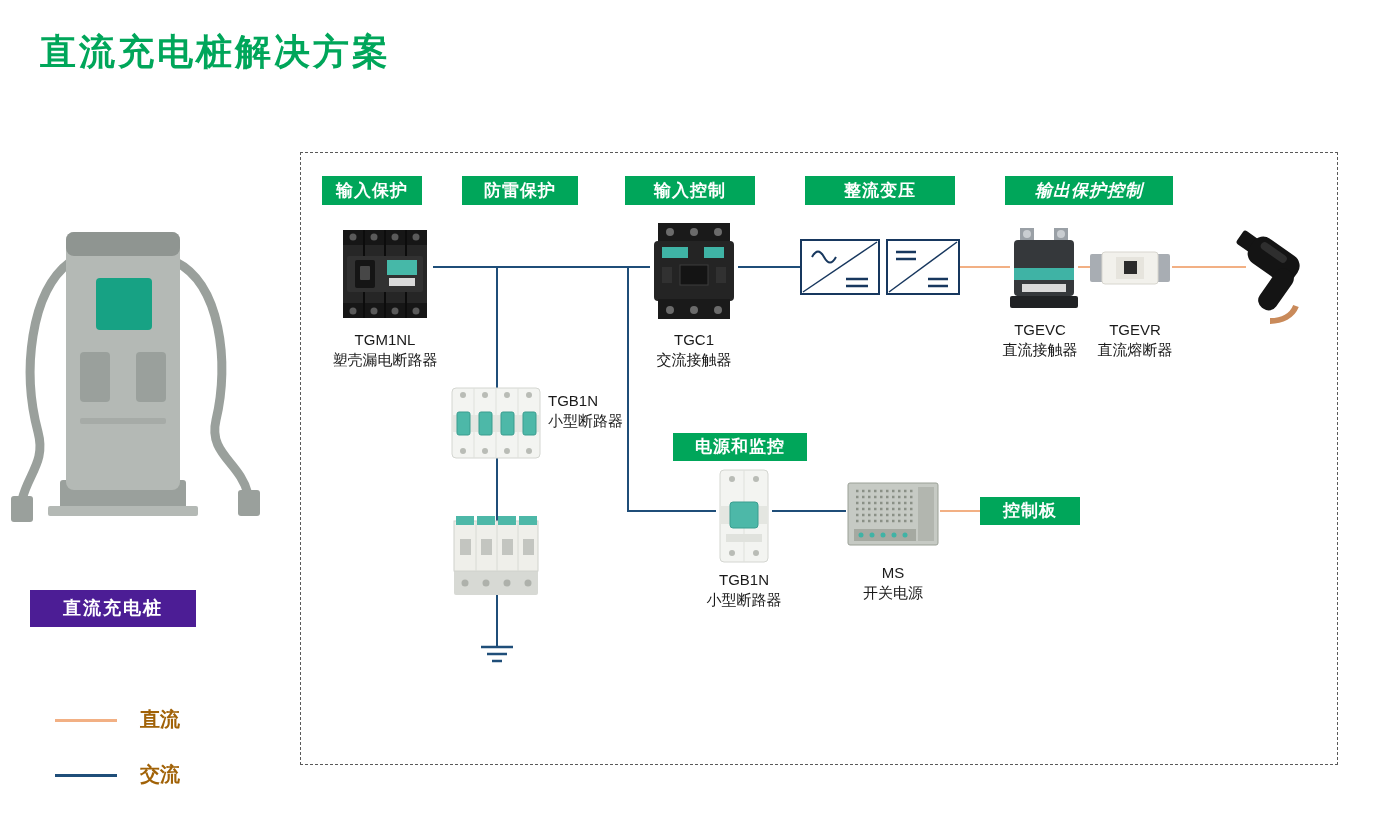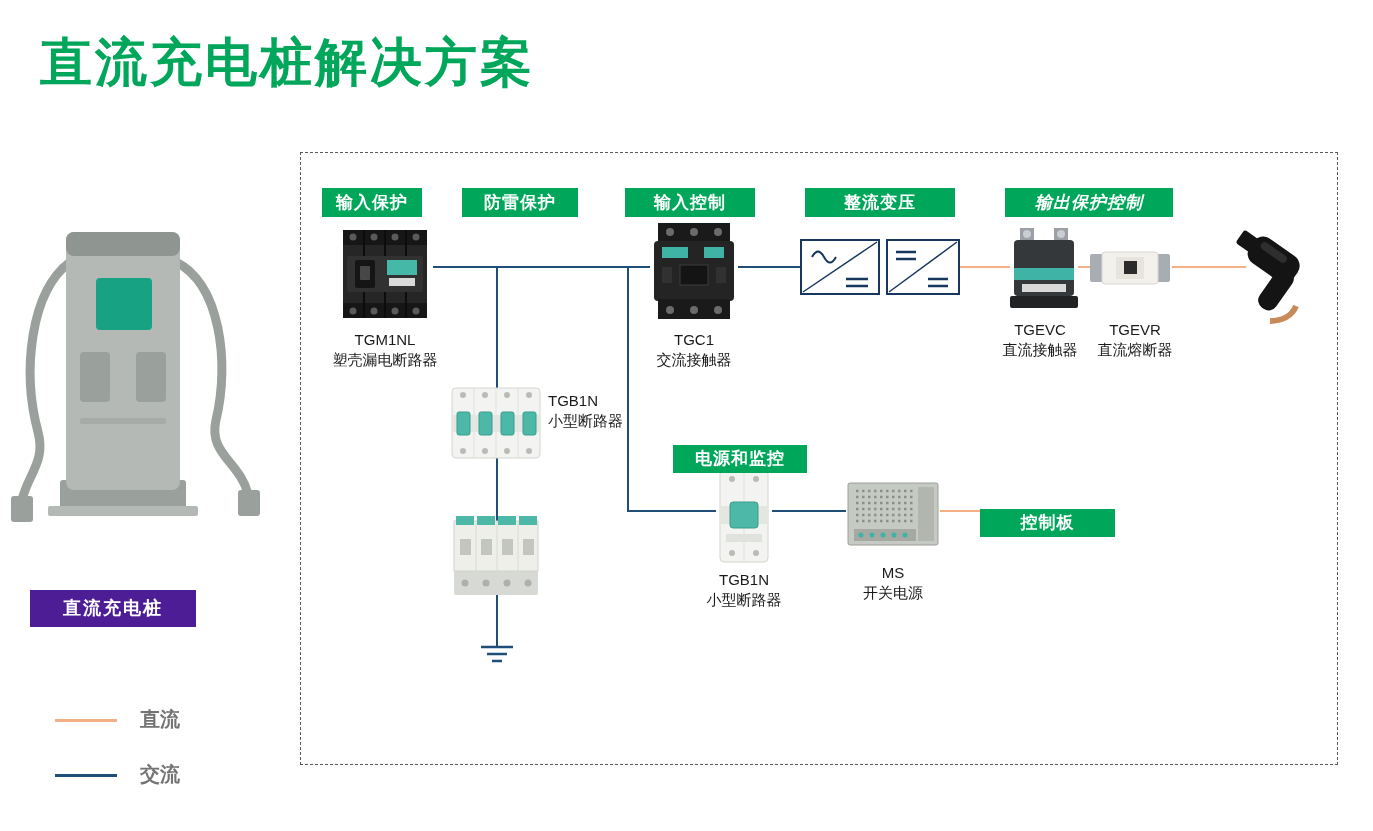--- a/index.html
+++ b/index.html
@@ -2,66 +2,66 @@
 <html><head>
 <meta charset="utf-8">
 <style>
   * { margin:0; padding:0; box-sizing:border-box; }
   html,body { background:#ffffff; }
   body { font-family:"Liberation Sans","DejaVu Sans",sans-serif; }
   .canvas { position:relative; width:1373px; height:831px; background:#ffffff; overflow:hidden; }
 
   .page-title {
     position:absolute; left:40px; top:28px;
-    font-size:52px; font-weight:bold; color:#00A65A; letter-spacing:3px;text-align:right;
+    font-size:36px; font-weight:bold; color:#00A65A; letter-spacing:3px;text-align:right;
   }
 
   .banner {
     position:absolute; left:305px; top:119px; height:30px; line-height:30px;
     padding:0 14px; background:#00A65A; color:#ffffff;
     font-size:18px; font-weight:bold; letter-spacing:1px;
   }
 
   .dashed-frame {
     position:absolute; left:300px; top:152px; width:1038px; height:613px;
     border:1px dashed #595959;
   }
 
   .stage-label {
     position:absolute; height:29px; line-height:29px; text-align:center;
     background:#00A65A; color:#ffffff; font-size:17px; font-weight:bold;
-    letter-spacing:1px; z-index:3;margin-top:12px;
+    letter-spacing:1px; z-index:3;
   }
   .lbl-input-protection { left:322px; top:176px; width:100px; }
   .lbl-lightning       { left:462px; top:176px; width:116px; }
   .lbl-input-control   { left:625px; top:176px; width:130px; }
   .lbl-rectify         { left:805px; top:176px; width:150px; }
   .lbl-output-prot     { left:1005px; top:176px; width:168px;font-style:italic; }
   .lbl-power-monitor   { left:673px; top:433px; width:134px; height:28px; line-height:28px; }
-  .lbl-control-board   { left:980px; top:497px; width:135px; height:28px; line-height:28px; }
+  .lbl-control-board   { left:980px; top:497px; width:100px; height:28px; line-height:28px; }
 
   .line { position:absolute; z-index:1; }
   .ac { background:#1F4E79; }
   .dc { background:#F2B084; }
 
   .comp { position:absolute; z-index:2; }
 
   .caption { position:absolute; z-index:3; font-size:15px; line-height:20px; color:#1a1a1a; }
   .caption.center { text-align:center; }
   .caption .model { display:block; }
   .caption .desc  { display:block; }
 
   .pile-label {
     position:absolute; left:30px; top:590px; width:166px; height:37px;
     line-height:37px; text-align:center; background:#4c1d95; color:#ffffff;
     font-size:18px; font-weight:bold; letter-spacing:2px;
   }
 
   .legend-swatch { position:absolute; height:3px; width:62px; }
-  .legend-label  { position:absolute; font-size:20px; font-weight:bold; color:#737373; }
+  .legend-label  { position:absolute; font-size:20px; font-weight:bold; color:#a16207; }
 </style>
 </head>
 <body>
 
 <div class="canvas">
 
   <div class="page-title">直流充电桩解决方案</div>
 
 
   <div class="dashed-frame"></div>

